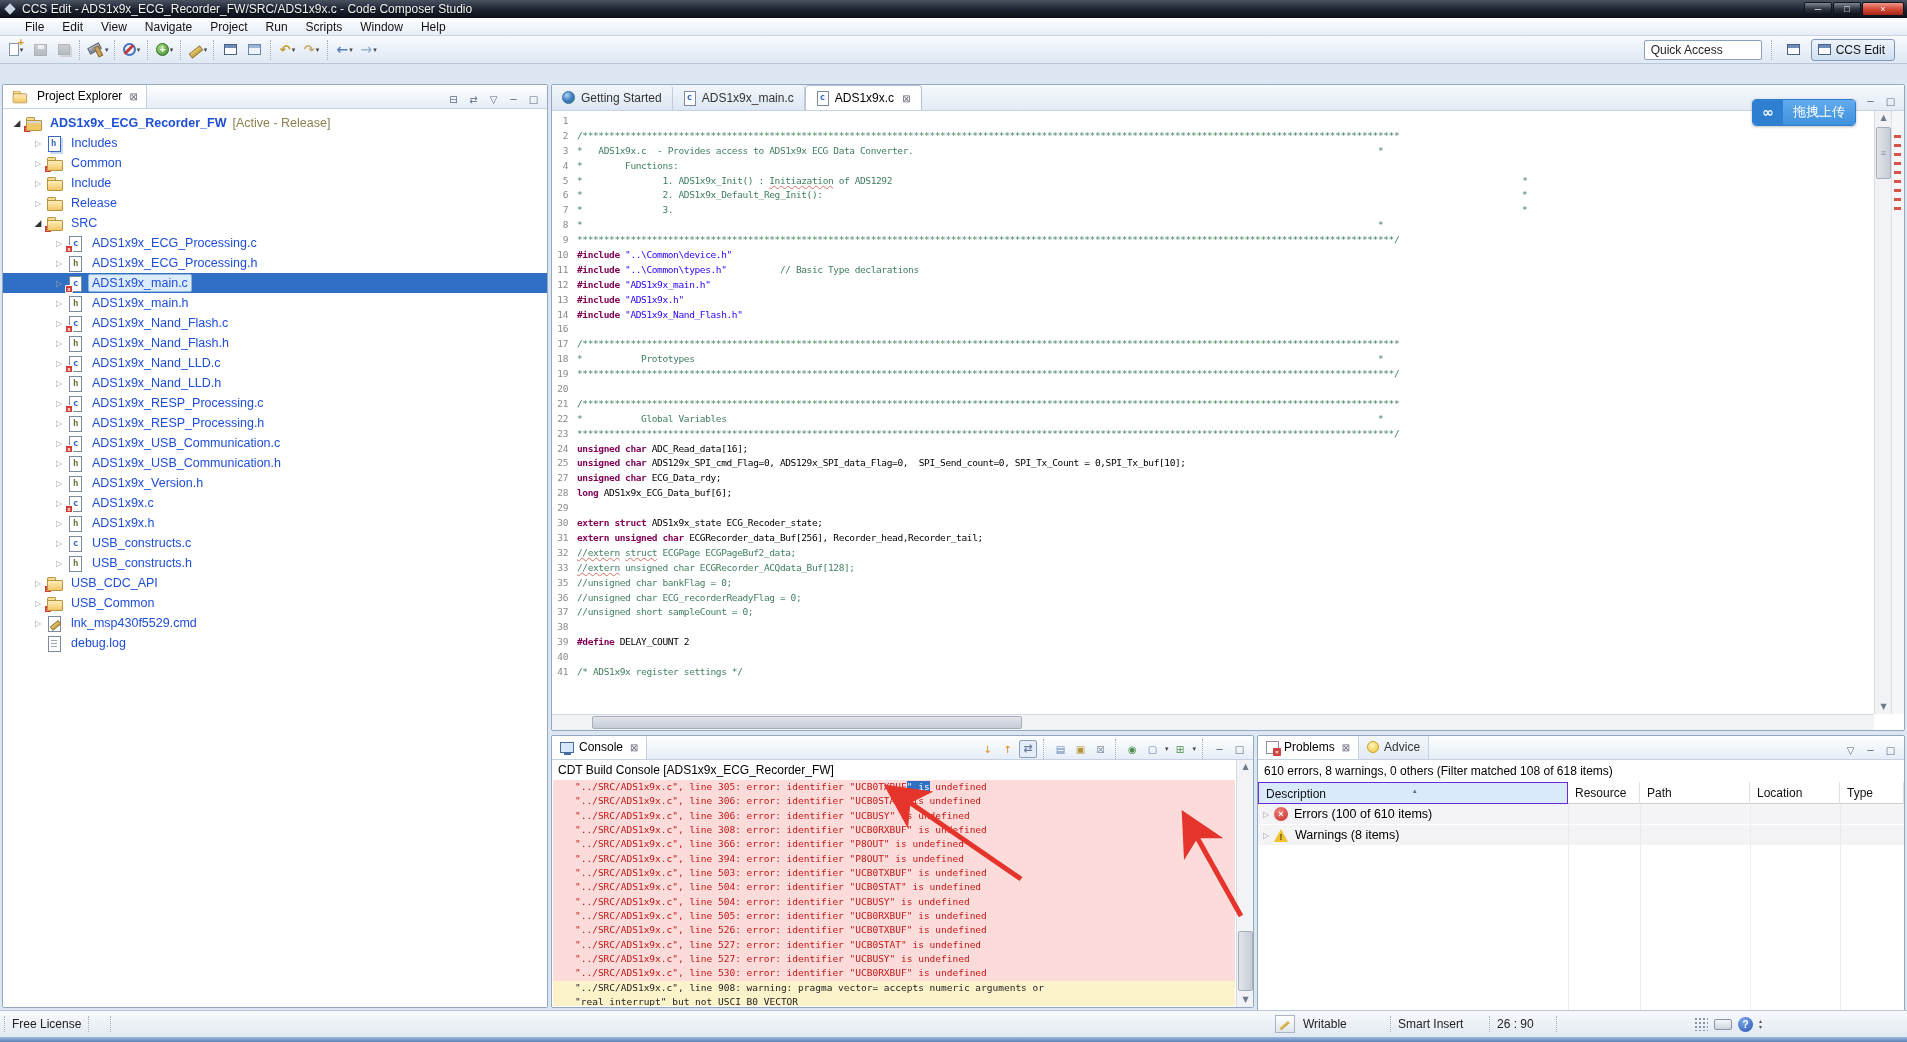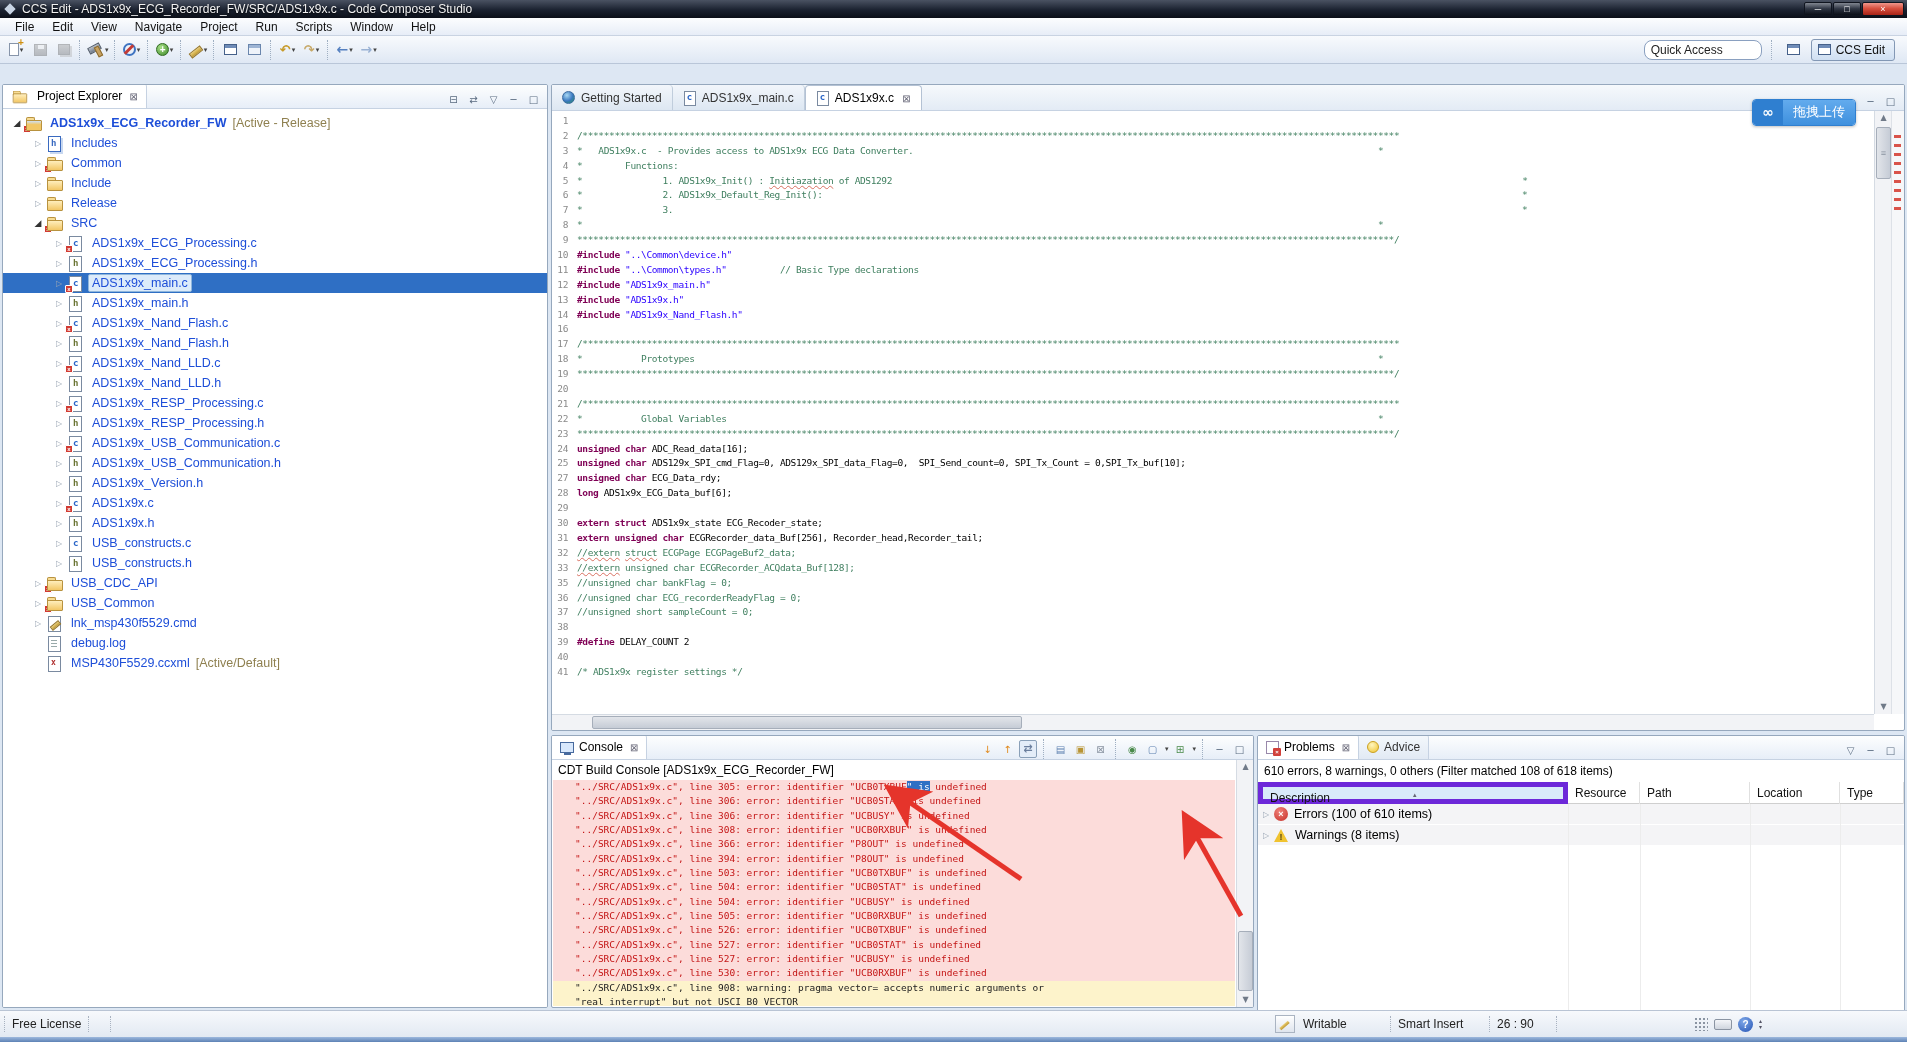--- a/index.html
+++ b/index.html
@@ -11,21 +11,21 @@
     background:linear-gradient(#4a5262,#1b2230 55%,#0b0f18);display:flex;align-items:center;color:#f2f2f2}
   .tb-ico{width:8px;height:8px;background:#c8d4e4;transform:rotate(45deg);margin:0 8px 0 6px;flex:0 0 auto}
   .tb-title{font-size:12px;text-shadow:0 1px 2px #000;flex:1;white-space:nowrap;overflow:hidden}
   .winbtns{display:flex;gap:1px;margin-right:3px}
   .wbtn{width:28px;height:14px;border:1px solid #10151f;border-radius:2px;text-align:center;line-height:13px;font-size:9px;color:#fff;
     background:linear-gradient(rgba(255,255,255,.35),rgba(255,255,255,.08) 45%,rgba(0,0,0,.25))}
   .wbtn.close{width:42px;background:linear-gradient(#f0978c,#d8503f 45%,#a82417)}
 
   
   .menubar{position:absolute;left:0;top:18px;width:1907px;height:18px;
-    background:linear-gradient(#fcfdfe,#e7edf7);border-bottom:1px solid #c9d3e2;display:flex;align-items:flex-start;padding-left:6px}
+    background:linear-gradient(#fcfdfe,#e7edf7);border-bottom:1px solid #c9d3e2;display:flex;align-items:flex-start;padding-left:16px}
   .mitem{padding:0 9px;height:18px;line-height:18px;color:#111}
 
   
   .toolbar{position:absolute;left:0;top:36px;width:1907px;height:28px;
     background:linear-gradient(#f8fafd,#dfe8f4);border-bottom:1px solid #b9c6d8;display:flex;align-items:center;padding:0 4px}
   .tbtn{height:24px;min-width:24px;display:flex;align-items:center;justify-content:center;border-radius:3px;padding:0 2px}
   .tsep{width:3px;height:20px;margin:0 3px;border-left:1px dotted #9fafc2}
   .dd{font-size:7px;color:#444;margin-left:1px}
   .dim{opacity:.4;filter:grayscale(1)}
   .g-page-plus{width:10px;height:13px;background:#fff;border:1px solid #8795aa;position:relative}
@@ -44,21 +44,21 @@
   .g-pen::before{content:"";position:absolute;left:1px;top:6px;width:12px;height:4px;background:linear-gradient(#ecd078,#bf9830);border:1px solid #96762a;transform:rotate(-38deg)}
   .g-window{width:13px;height:11px;border:1px solid #46618a;background:#fff;position:relative}
   .g-window::before{content:"";position:absolute;left:0;top:0;right:0;height:3px;background:#6f8cb8}
   .g-window2{width:13px;height:11px;border:1px solid #6a86ad;background:#eef3fa;position:relative}
   .g-window2::before{content:"";position:absolute;left:0;top:0;right:0;height:3px;background:#9db4d4}
   .g-undo::after{content:"↶";color:#c79b2a;font:bold 13px/13px "DejaVu Sans",sans-serif}
   .g-redo::after{content:"↷";color:#c7a96a;font:bold 13px/13px "DejaVu Sans",sans-serif}
   .g-nav-back::after{content:"←";color:#5580c0;font:bold 14px/13px "DejaVu Sans",sans-serif}
   .g-nav-forward::after{content:"→";color:#9ab2d4;font:bold 14px/13px "DejaVu Sans",sans-serif}
   .toolbar-right{margin-left:auto;display:flex;align-items:center;gap:6px;padding-right:8px}
-  .quick-access{width:118px;height:20px;border:1px solid #8aa0c0;border-radius:8px;background:#fff;font-size:12px;color:#222;padding:0 6px;font-family:"Liberation Sans",sans-serif}
+  .quick-access{width:118px;height:20px;border:1px solid #8aa0c0;border-radius:2px;background:#fff;font-size:12px;color:#222;padding:0 6px;font-family:"Liberation Sans",sans-serif}
   .persp-btn{display:flex;align-items:center;gap:5px;height:22px;padding:0 9px 0 6px;border:1px solid #8398b5;border-radius:3px;
     background:linear-gradient(#eef4fc,#cfdff2);font-size:12px;color:#111}
   .persp-open{width:22px;height:22px;display:flex;align-items:center;justify-content:center}
 
   
   .panel{position:absolute;background:#fff;border:1px solid #96a8bd;border-radius:2px;overflow:hidden}
   .phead{position:absolute;left:0;top:0;right:0;height:24px;background:linear-gradient(#fdfefe,#e7eef8);border-bottom:1px solid #c6d2e2;display:flex;align-items:flex-end}
   .vtab{height:24px;display:flex;align-items:center;gap:5px;padding:0 8px;font-size:12px;color:#333;
     background:linear-gradient(#f4f8fc,#e2eaf4);border-right:1px solid #c6d2e2;border-radius:3px 3px 0 0}
   .vtab.active{background:#fff;color:#000}
@@ -145,21 +145,21 @@
   .vthumb2{position:absolute;left:1px;bottom:16px;width:15px;height:60px;background:linear-gradient(90deg,#e2e5ea,#c6ccd6);border:1px solid #a6aeba;border-radius:2px}
 
   
   .ti-problems{width:13px;height:13px;background:#fff;border:1px solid #98a;position:relative}
   .ti-problems::after{content:"×";position:absolute;right:-3px;bottom:-3px;width:8px;height:8px;background:#d1403a;color:#fff;
     font:bold 6px/8px "Liberation Sans",sans-serif;text-align:center;border-radius:1px}
   .ti-advice{width:12px;height:12px;border-radius:50%;background:radial-gradient(circle at 40% 30%,#fff6c0,#f0c430);border:1px solid #caa020}
   #pr .summary{position:absolute;left:0;top:24px;right:0;height:22px;background:#fff;font-size:12px;padding:4px 6px;white-space:nowrap}
   #pr .pheadrow{position:absolute;left:0;top:46px;right:0;height:22px;background:#fff;border-bottom:1px solid #cfcfcf;display:flex}
   .pcol{height:22px;line-height:22px;padding:0 7px;font-size:12px;color:#111;border-right:1px solid #e0e0e0;position:relative}
-  .pcol.desc{background:#d9eafa;border:5px solid #6d28d9}
+  .pcol.desc{background:#d9eafa;border:1px solid #6d28d9}
   .pcol.desc::after{content:"▴";position:absolute;top:-3px;left:50%;font-size:7px;color:#667}
   #pr .rows{position:absolute;left:0;top:68px;right:0;bottom:0;background:#fff}
   .prow{height:21px;display:flex;align-items:center;font-size:12.5px;background:#f4f4f6;border-bottom:1px solid #fff}
   .pico-err{width:14px;height:14px;border-radius:50%;background:radial-gradient(circle at 38% 30%,#ef8078,#c62f28);color:#fff;
     font:bold 9px/14px "Liberation Sans",sans-serif;text-align:center;margin-right:6px}
   .pico-warn{position:relative;width:15px;height:13px;margin-right:6px}
   .pico-warn::before{content:"";position:absolute;left:0;top:0;border-left:7px solid transparent;border-right:7px solid transparent;border-bottom:13px solid #f0c330}
   .pico-warn::after{content:"!";position:absolute;left:5.5px;top:2px;font:bold 9px/12px "Liberation Sans",sans-serif;color:#5a4a10}
   .pgridline{position:absolute;top:0;bottom:0;width:1px;background:#ececec}
 
@@ -444,26 +444,20 @@
       </div>
       <div class="trow" style="padding-left: 27px;">
         <span class="exp">▷</span>
         <span class="ic ic-cmd"></span>
         <span class="lbl">lnk_msp430f5529.cmd</span>
       </div>
       <div class="trow" style="padding-left: 27px;">
         <span class="exp"></span>
         <span class="ic ic-log"></span>
         <span class="lbl">debug.log</span>
-      </div>
-      <div class="trow" style="padding-left: 27px;">
-        <span class="exp"></span>
-        <span class="ic ic-ccxml"></span>
-        <span class="lbl">MSP430F5529.ccxml</span>
-        <span class="deco"> [Active/Default]</span>
       </div>
     </div>
 </div>
 
 <div id="ed" class="panel" style="left:551px;top:84px;width:1354px;height:647px">
   <div class="tabs">
     <span style="display:flex;align-items:flex-end;height:26px">
         <span class="etab">
           <span class="ti-gs"></span>
           <span>Getting Started</span>

